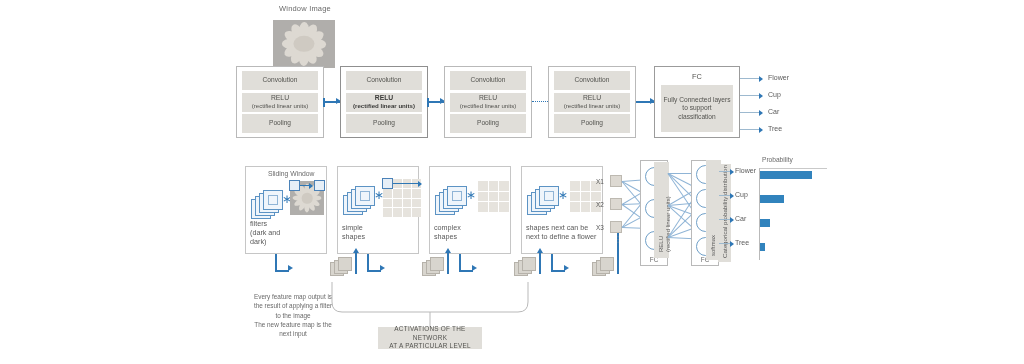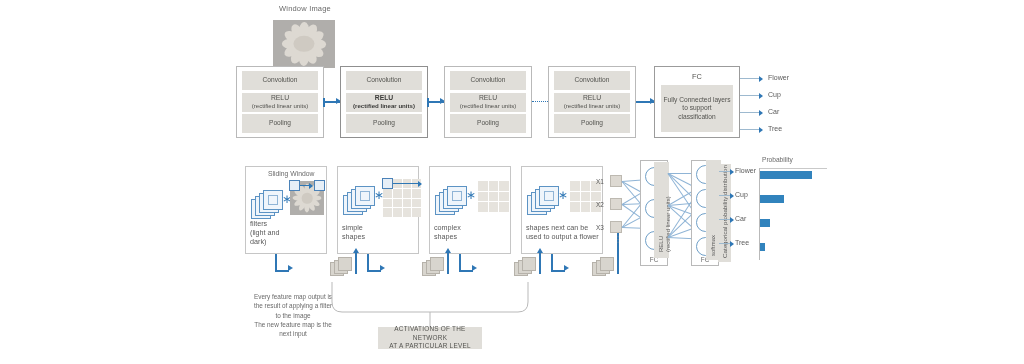--- a/index.html
+++ b/index.html
@@ -353,21 +353,21 @@
       </div>
       <span class="win-sq" style="left:-1px; top:-1px; width:11px; height:11px"></span>
       <span class="win-sq" style="left:24px; top:-1px; width:11px; height:11px"></span>
       <span class="win-arrow" style="left:10px; top:4px; width:12px">
           <span class="hd"></span>
         </span>
     </div>
 
     <div class="detail-label" style="left:4px; top:52px">
       <div>filters</div>
-      <div>(light and</div>
+      <div>(dark and</div>
       <div>dark)</div>
     </div>
   </div>
 
   <div class="detail-box" style="left:337px; top:166px; width:82px; height:88px">
     <div class="filter-stack" style="left:5px; top:20px">
       <span class="sheet" style="left:0px; top:8px">
           <span class="inner"></span>
         </span>
       <span class="sheet" style="left:4px; top:5px">
@@ -450,21 +450,21 @@
 
     <div class="grid-map" style="left:48px; top:14px; width:31px; height:31px">
       <span class="gl" style="left:0; top:10px; width:100%; height:1px"></span>
       <span class="gl" style="left:0; top:20px; width:100%; height:1px"></span>
       <span class="gl" style="left:10px; top:0; width:1px; height:100%"></span>
       <span class="gl" style="left:20px; top:0; width:1px; height:100%"></span>
     </div>
 
     <div class="detail-label" style="left:4px; top:56px; width:78px">
       <div>shapes next can be</div>
-      <div>used to output a flower</div>
+      <div>next to define a flower</div>
     </div>
   </div>
 
   <div class="route" style="left:275px; top:254px; width:60px; height:22px">
     <span class="v" style="left:0; top:0; height:18px"></span>
     <span class="h" style="left:0; top:16px; width:14px"></span>
     <span class="ah" style="left:13px; top:11px"></span>
   </div>
   <div class="cube-stack" style="left:330px; top:257px">
     <span class="cs" style="left:0; top:5px"></span>

